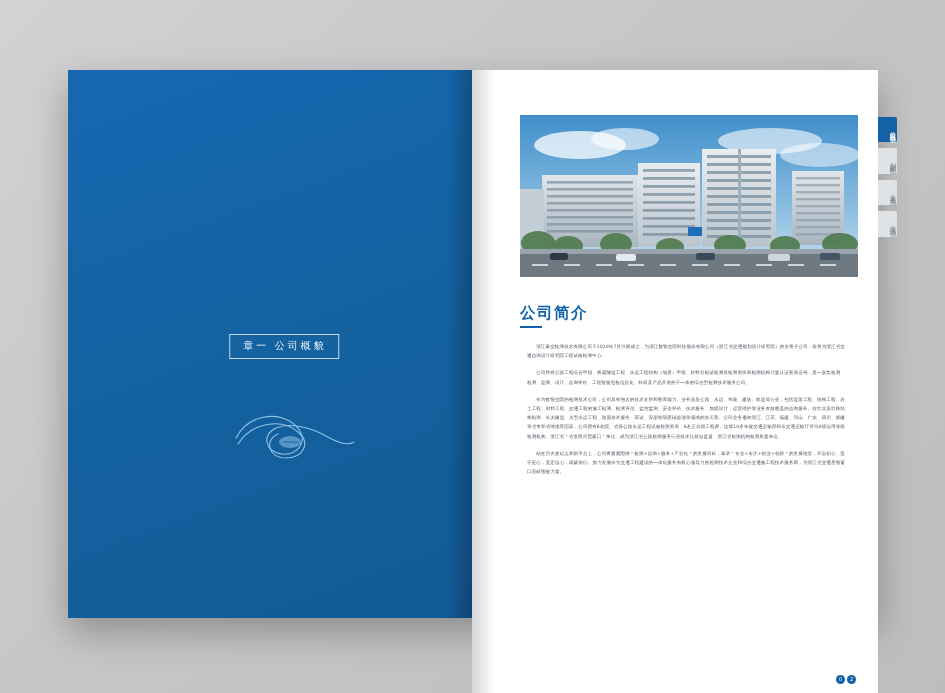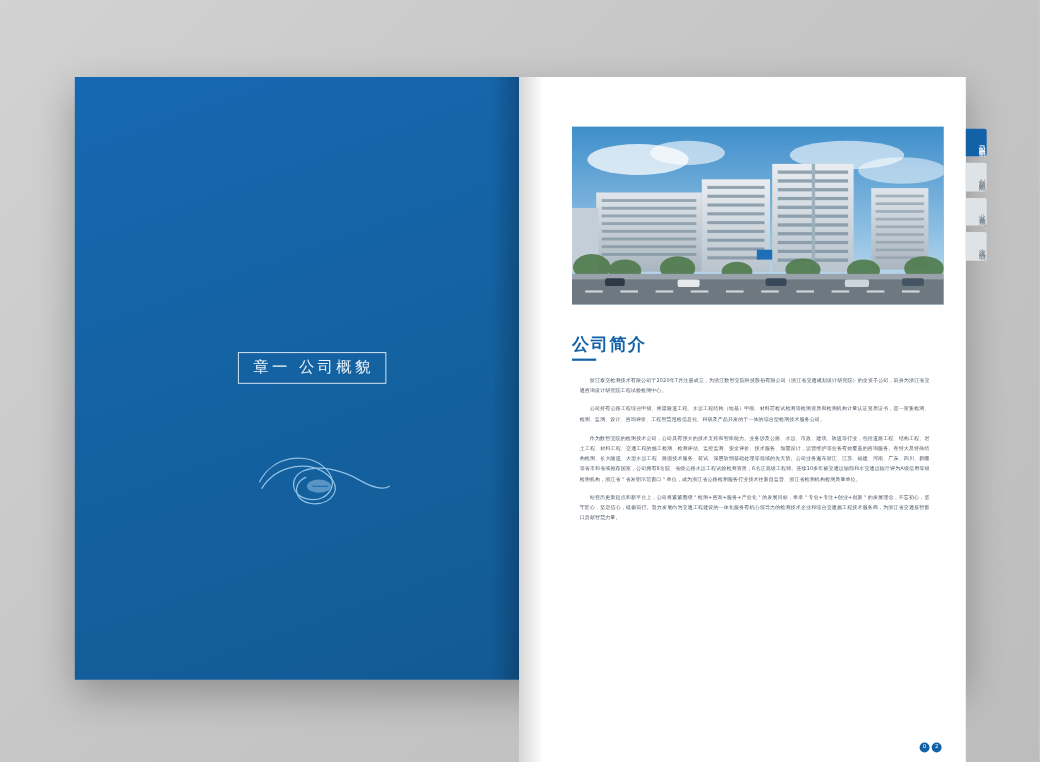--- a/index.html
+++ b/index.html
@@ -47,28 +47,29 @@
     position:absolute;
     top:0; right:0; bottom:0;
     width:26px;
     background: linear-gradient(to left, rgba(0,0,0,0.22), rgba(0,0,0,0));
     pointer-events:none;
   }
 
   .chapter-tag {
     position: absolute;
     left: 216px;
-    top: 250px;
+    top: 264px;
     transform: translateX(-50%);
     border: 1px solid rgba(255,255,255,0.75);
     color: #eaf3fb;
-    font-size: 14px;
+    font-size: 10px;
     letter-spacing: 3px;
     padding: 4px 11px 5px 13px;
     white-space: nowrap;
+    font-family: Liberation Serif, serif;
   }
 
   .cover-title {
     position: absolute;
     left: 216px;
     top: 288px;
     transform: translateX(-50%);
     color: #bfe0f8;
     font-size: 27px;
     letter-spacing: 3px;

